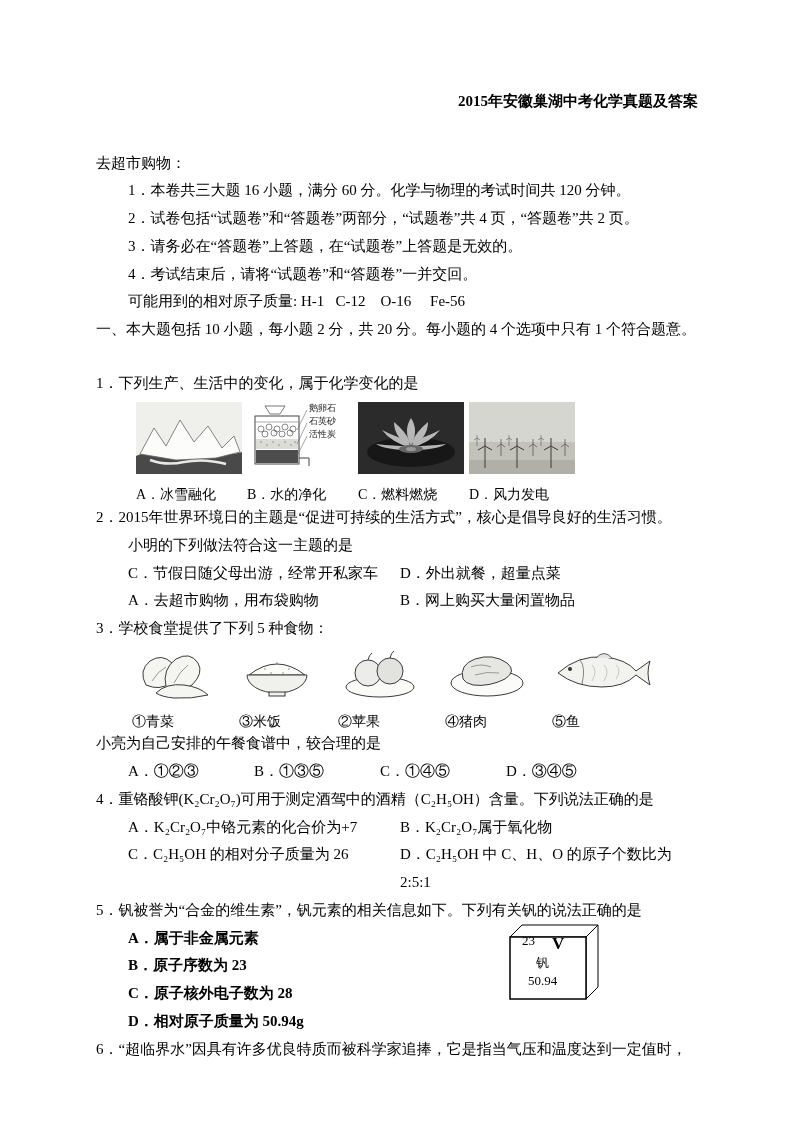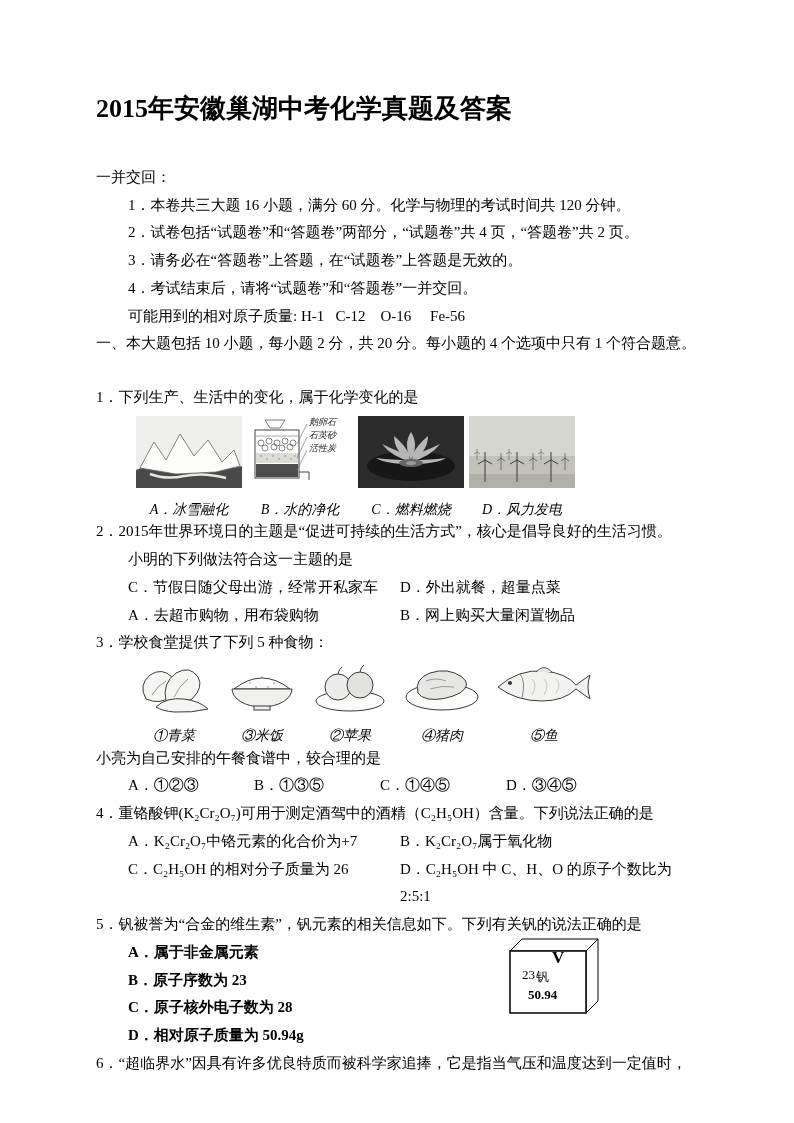--- a/index.html
+++ b/index.html
@@ -10,60 +10,60 @@
     margin:0 auto;
     background:#ffffff;
     color:#000;
     font-family:"Liberation Serif","DejaVu Serif",serif;
     font-size:15px;
     line-height:1.85;
     padding:92px 96px 0 96px;
     overflow:hidden;
   }
   .title {
-    text-align:left;
-    font-size:26px;
+    text-align:right;
+    font-size:15px;
     font-weight:bold;
     line-height:1.3;
     margin-bottom:38px;
   }
   .line { display:block; }
   .indent1 { padding-left:32px; }
   .pre { white-space:pre; }
   .q { margin-top:0; }
   .q1 { margin-top:26px; }
   .q2 { margin-top:0; }
   .opt-row { display:flex; padding-left:32px; }
   .opt-row .left { width:272px; flex:0 0 272px; }
   .q3opts span { display:inline-block; width:126px; }
   .figrow { display:flex; gap:5px; margin-left:40px; margin-top:4px; }
-  .figrow3 { display:flex; gap:8px; margin-left:36px; margin-top:2px; }
-  figure { text-align:center;font-style:italic; }
+  .figrow3 { display:flex; gap:23px; margin-left:36px; margin-top:2px; }
+  figure { text-align:left; }
   figcaption { font-size:14px; line-height:1.2; margin-top:4px; }
   .imgbox { position:relative; display:block; }
   .filter-label { position:absolute; left:62px; font-size:9px; line-height:1.1; color:#222; white-space:nowrap; }
   .fl1 { top:2px; } .fl2 { top:15px; } .fl3 { top:28px; }
   .q5wrap { position:relative; }
   .q5opts .line { padding-left:32px;font-weight:bold; }
   .ebox { position:absolute; left:412px; top:26px; width:92px; height:78px; }
   .ebox .txt { position:absolute; font-family:"Liberation Serif","DejaVu Serif",serif; }
-  .eb-num { left:14px; top:30px; font-size:13px; line-height:1.2; }
+  .eb-num { left:14px; top:10px; font-size:13px; line-height:1.2; }
   .eb-sym { left:44px; top:11px; font-size:17px; font-weight:bold; line-height:1.2; }
   .eb-name { left:28px; top:32px; font-size:13px; line-height:1.2; }
-  .eb-mass { left:20px; top:50px; font-size:13px; font-weight:bold; line-height:1.2; }
+  .eb-mass { left:20px; top:50px; font-size:13px; font-weight:normal; line-height:1.2; }
 </style>
 </head>
 <body>
 
 <div class="page">
 
   <h1 class="title">2015年安徽巢湖中考化学真题及答案</h1>
 
   <div>
-    <span class="line">一并交回：</span>
+    <span class="line">去超市购物：</span>
     <span class="line indent1">1．本卷共三大题 16 小题，满分 60 分。化学与物理的考试时间共 120 分钟。</span>
     <span class="line indent1">2．试卷包括“试题卷”和“答题卷”两部分，“试题卷”共 4 页，“答题卷”共 2 页。</span>
     <span class="line indent1">3．请务必在“答题卷”上答题，在“试题卷”上答题是无效的。</span>
     <span class="line indent1">4．考试结束后，请将“试题卷”和“答题卷”一并交回。</span>
     <span class="line indent1 pre">可能用到的相对原子质量: H-1   C-12    O-16     Fe-56</span>
   </div>
 
   <span class="line">一、本大题包括 10 小题，每小题 2 分，共 20 分。每小题的 4 个选项中只有 1 个符合题意。</span>
 
   <div class="q q1">

